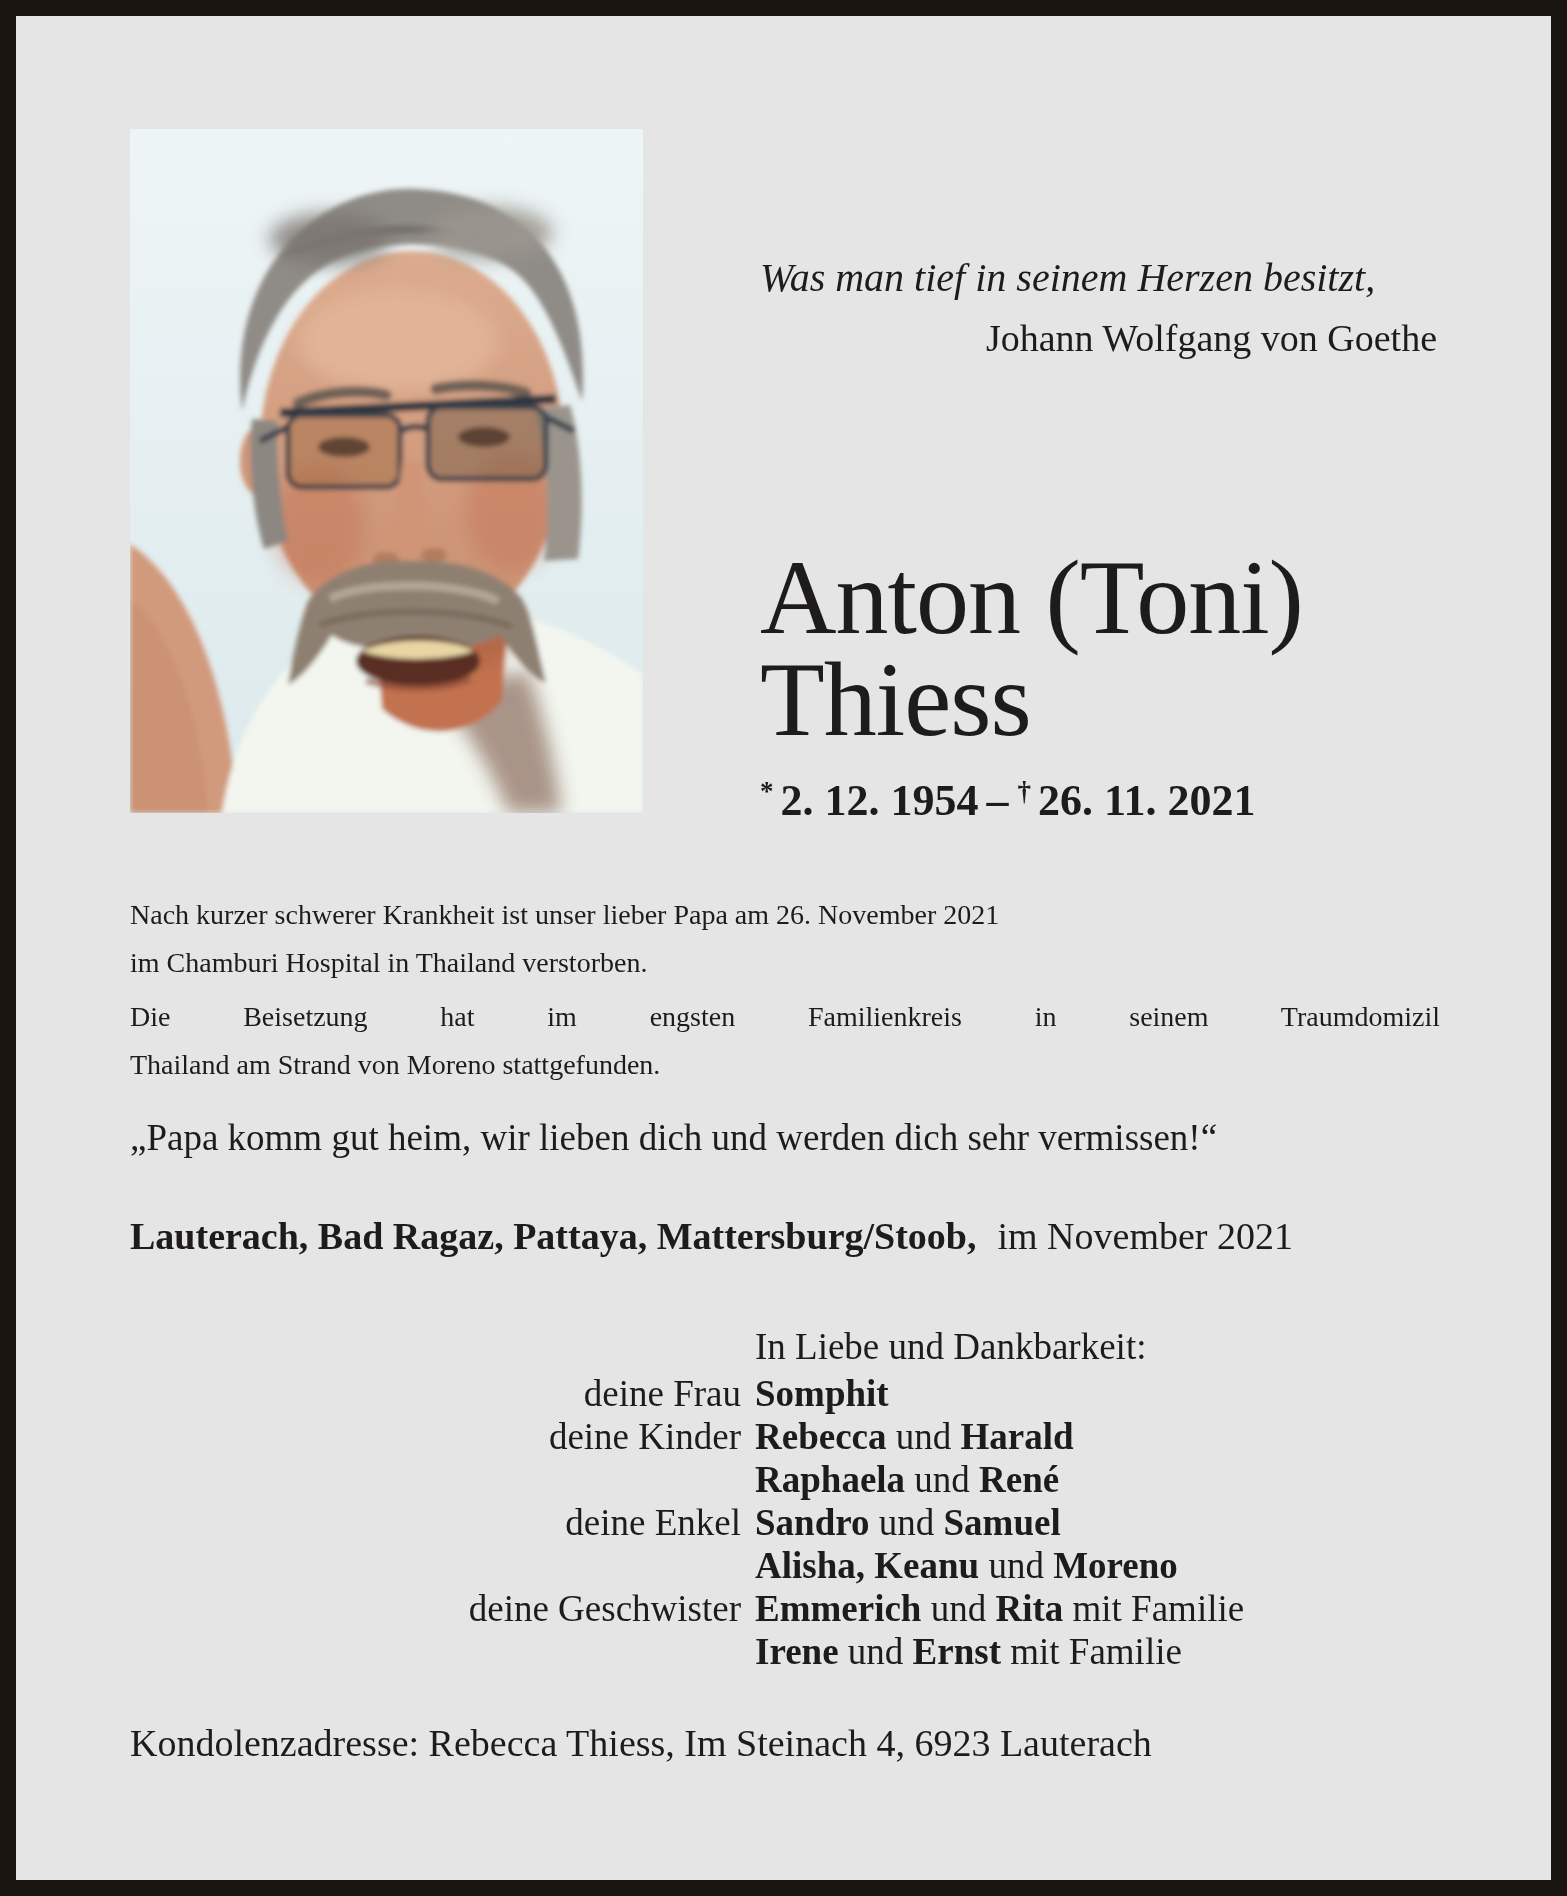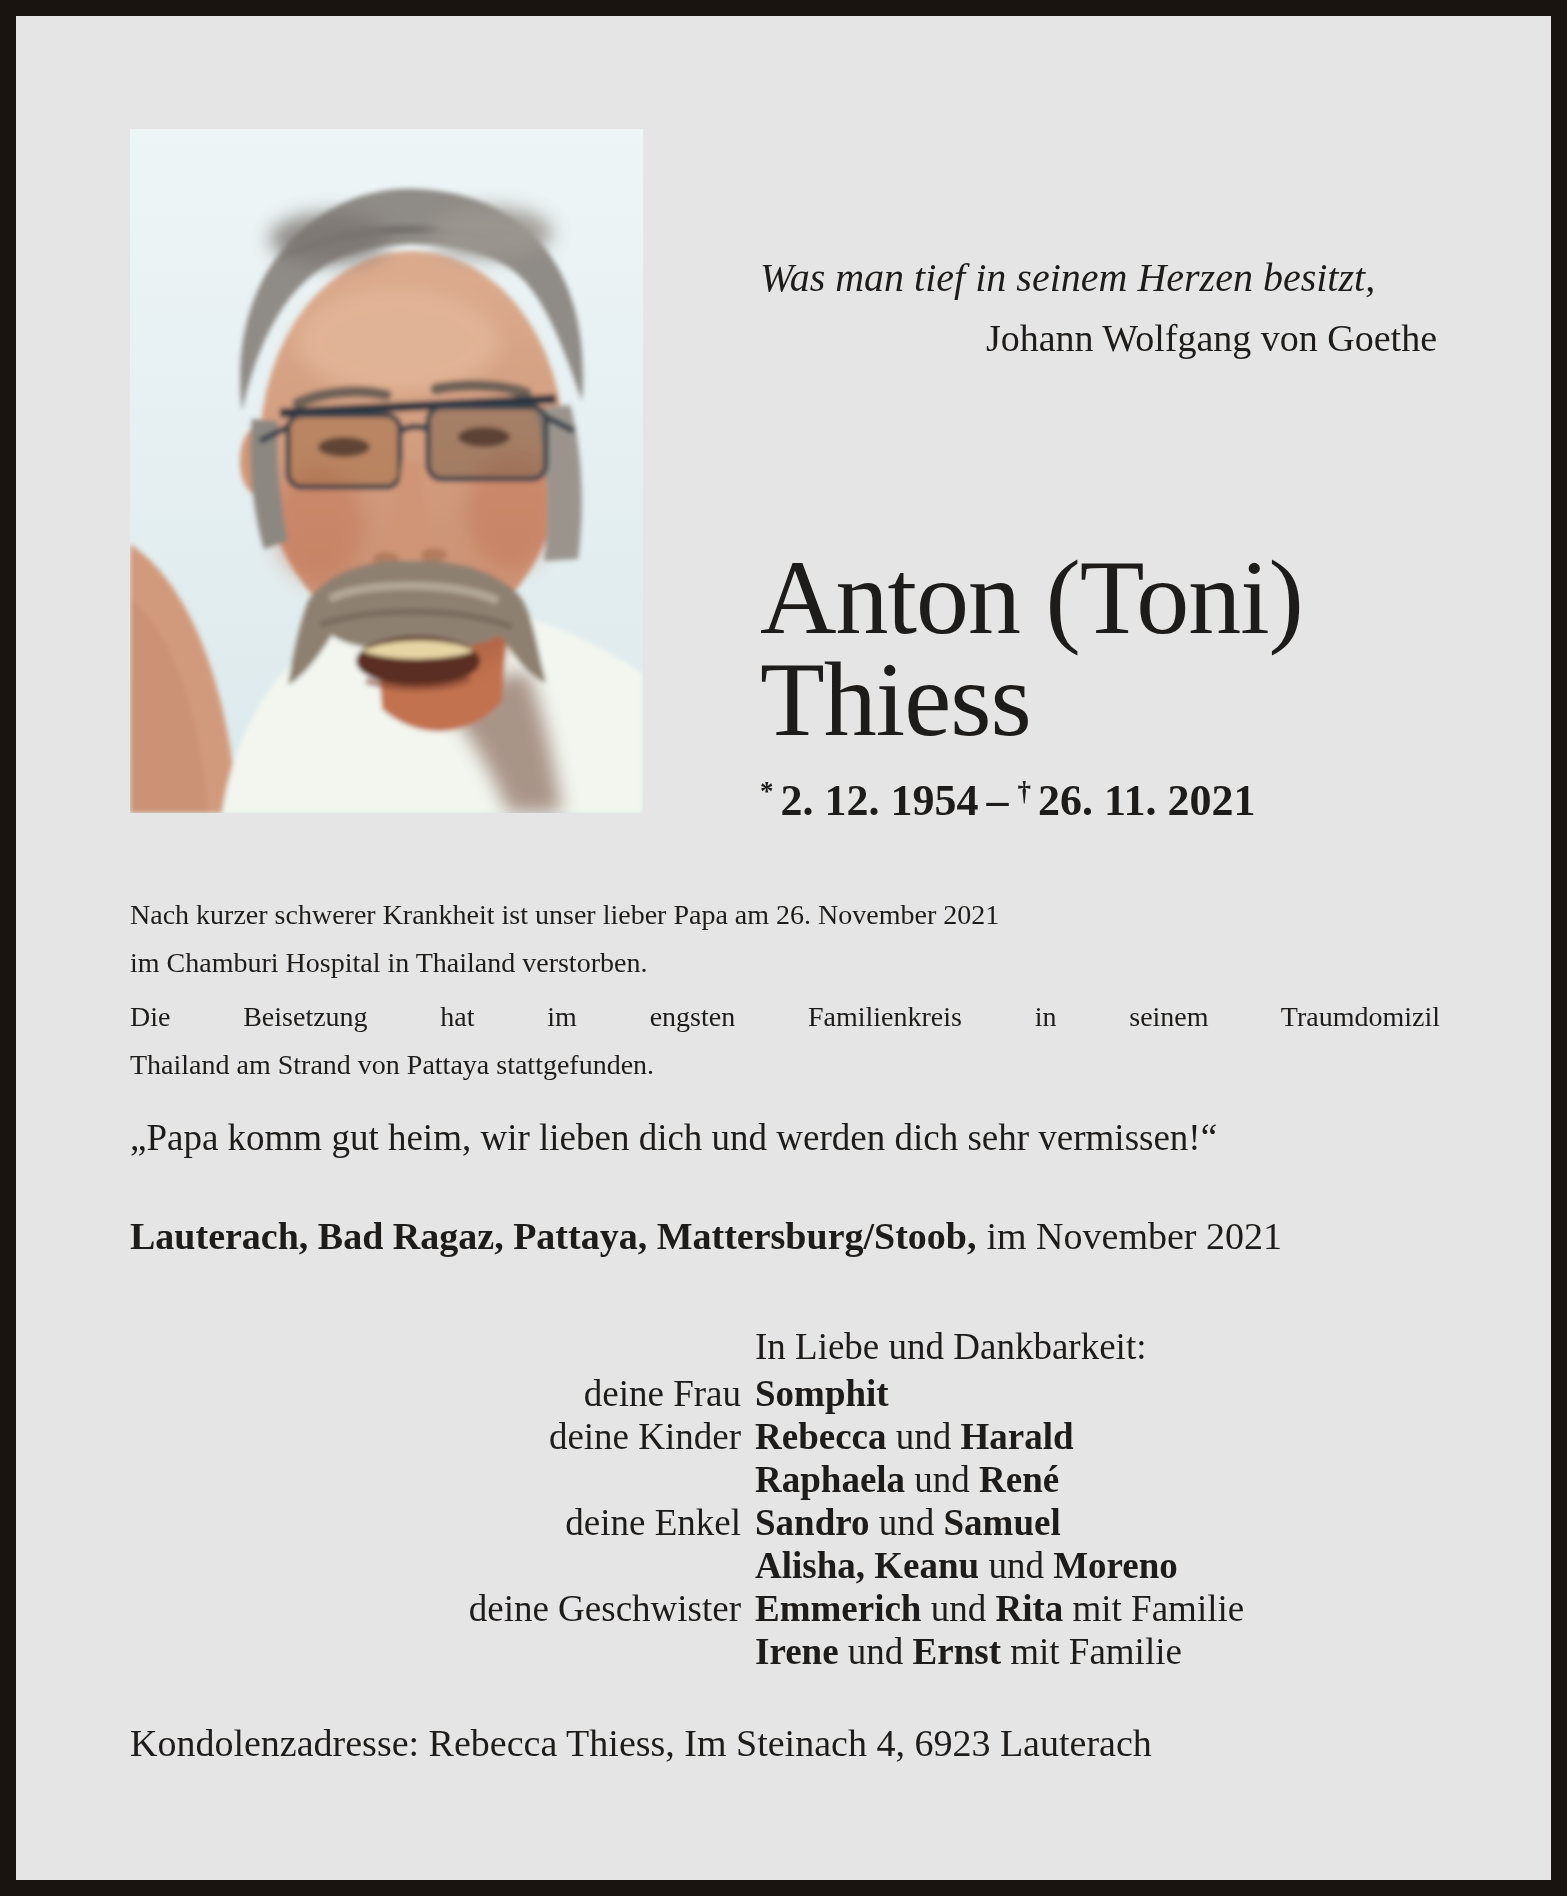--- a/index.html
+++ b/index.html
@@ -37,21 +37,21 @@
   .para { left:114px; width:1310px; font-size:28px; line-height:48px; }
   .para1 { top:875px; }
   .para2 { top:977px; }
   .para .pline { display:block; }
   .para2 .pline.justify { text-align:justify; text-align-last:justify; }
 
   .farewell { left:114px; top:1098px; width:1330px; font-size:37px; line-height:48px; white-space:nowrap; }
 
   .closing { left:114px; top:1196px; width:1330px; font-size:38px; line-height:48px; white-space:nowrap; }
   .closing .places { font-weight:bold; }
-  .closing .cdate  { margin-left:10px; }
+  .closing .cdate  { margin-left:21px; }
 
   
   .m-intro { left:739px; top:1307px; font-size:37px; line-height:48px; white-space:nowrap; }
   .m-grid  { left:425px; top:1356px; display:grid; grid-template-columns:300px auto; column-gap:14px; font-size:37px; line-height:43px; }
   .m-grid .m-role  { text-align:right; white-space:nowrap; }
   .m-grid .m-names { text-align:left;  white-space:nowrap; }
   .m-grid .m-names b { font-weight:bold; }
 
   .condolence { left:114px; top:1703px; width:1330px; font-size:38px; line-height:48px; white-space:nowrap; }
 </style>
@@ -153,21 +153,21 @@
     <span class="sym star">*</span><span>2. 12. 1954</span><span class="dash">–</span><span class="sym dagger">†</span><span>26. 11. 2021</span>
   </div>
 
   <div class="abs para para1">
     <span class="pline">Nach kurzer schwerer Krankheit ist unser lieber Papa am 26. November 2021</span>
     <span class="pline">im Chamburi Hospital in Thailand verstorben.</span>
   </div>
 
   <div class="abs para para2">
     <span class="pline justify">Die Beisetzung hat im engsten Familienkreis in seinem Traumdomizil</span>
-    <span class="pline">Thailand am Strand von Pattaya stattgefunden.</span>
+    <span class="pline">Thailand am Strand von Moreno stattgefunden.</span>
   </div>
 
   <div class="abs farewell">„Papa komm gut heim, wir lieben dich und werden dich sehr vermissen!“</div>
 
   <div class="abs closing">
     <span class="places">Lauterach, Bad Ragaz, Pattaya, Mattersburg/Stoob,</span><span class="cdate">im November 2021</span>
   </div>
 
   <div class="abs m-intro">In Liebe und Dankbarkeit:</div>
   <div class="abs m-grid" id="mourners-grid">

